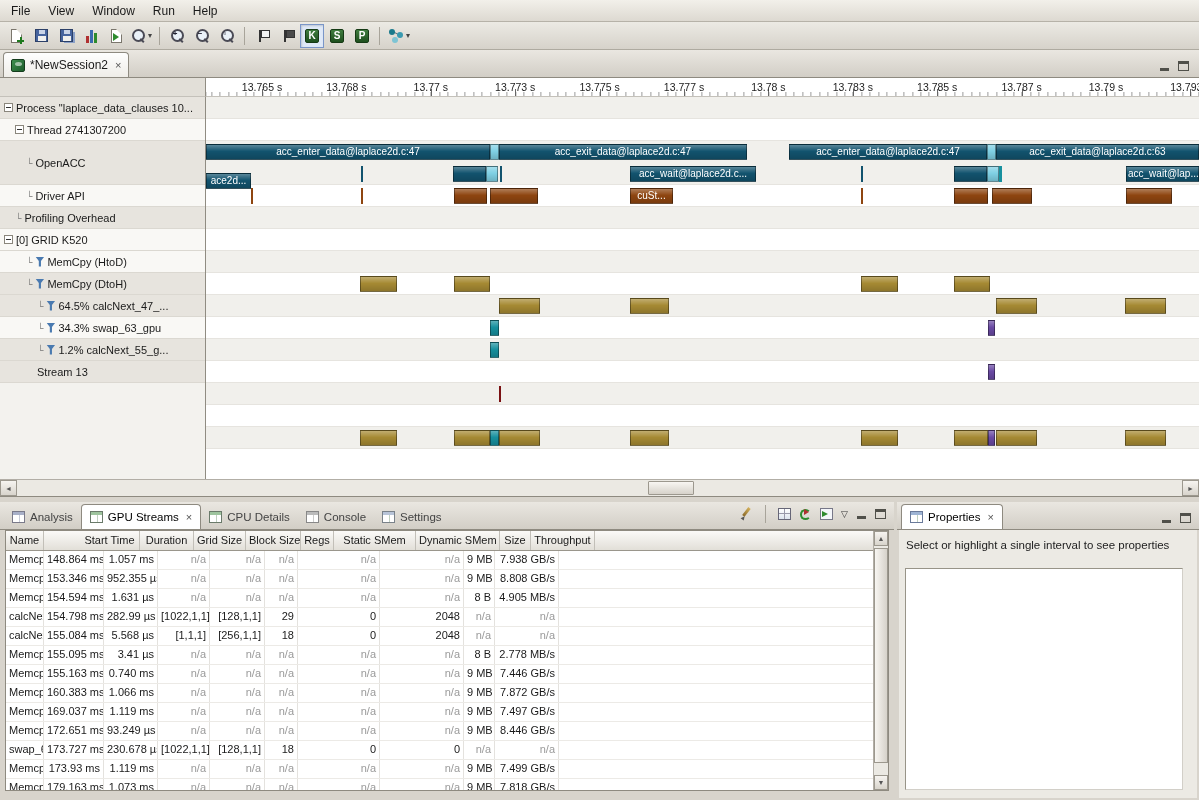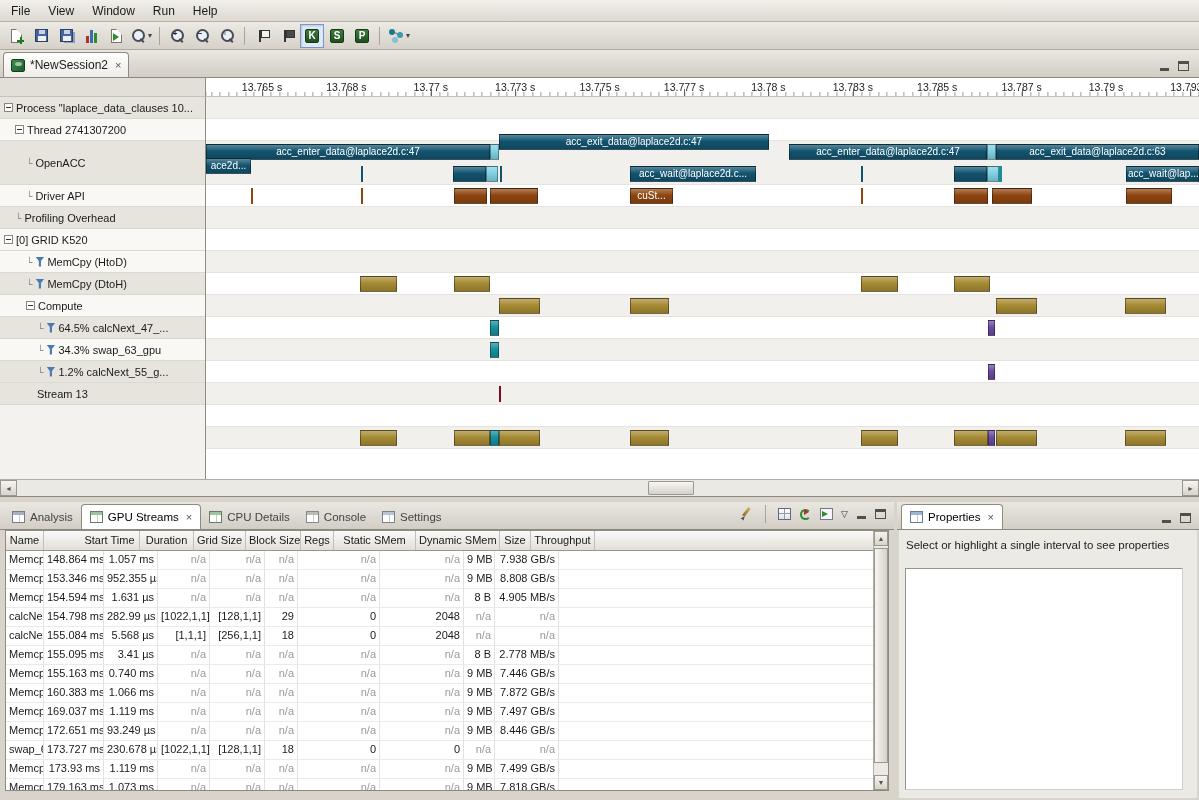--- a/index.html
+++ b/index.html
@@ -266,24 +266,20 @@
       <div class="tree-row" style="height: 22px; padding-left: 26px;">
         <span class="corner">└</span>
         <span class="funnel"></span>
         <span class="tree-label">MemCpy (HtoD)</span>
       </div>
       <div class="tree-row shade" style="height: 22px; padding-left: 26px;">
         <span class="corner">└</span>
         <span class="funnel"></span>
         <span class="tree-label">MemCpy (DtoH)</span>
       </div>
-      <div class="tree-row" style="height: 22px; padding-left: 26px;">
-        <span class="minusbox"></span>
-        <span class="tree-label">Compute</span>
-      </div>
       <div class="tree-row shade" style="height: 22px; padding-left: 37px;">
         <span class="corner">└</span>
         <span class="funnel"></span>
         <span class="tree-label">64.5% calcNext_47_...</span>
       </div>
       <div class="tree-row" style="height: 22px; padding-left: 37px;">
         <span class="corner">└</span>
         <span class="funnel"></span>
         <span class="tree-label">34.3% swap_63_gpu</span>
       </div>
@@ -307,25 +303,25 @@
       <div class="stripe" style="top: 176px; height: 22px;"></div>
       <div class="stripe shade" style="top: 198px; height: 22px;"></div>
       <div class="stripe" style="top: 220px; height: 22px;"></div>
       <div class="stripe shade" style="top: 242px; height: 22px;"></div>
       <div class="stripe" style="top: 264px; height: 22px;"></div>
       <div class="stripe shade" style="top: 286px; height: 22px;"></div>
       <div class="stripe" style="top: 308px; height: 22px;"></div>
       <div class="stripe shade" style="top: 330px; height: 22px;"></div>
       <div class="bar" style="left: 0px; width: 284px; top: 47px; background-color: rgb(18, 83, 110);">acc_enter_data@laplace2d.c:47</div>
       <div class="bar" style="left: 284px; width: 9px; top: 47px; background-color: rgb(127, 208, 228);"></div>
-      <div class="bar" style="left: 293px; width: 270px; top: 37px; background-color: rgb(18, 83, 110);">acc_exit_data@laplace2d.c:47</div>
+      <div class="bar" style="left: 293px; width: 248px; top: 47px; background-color: rgb(18, 83, 110);">acc_exit_data@laplace2d.c:47</div>
       <div class="bar" style="left: 583px; width: 198px; top: 47px; background-color: rgb(18, 83, 110);">acc_enter_data@laplace2d.c:47</div>
       <div class="bar" style="left: 781px; width: 9px; top: 47px; background-color: rgb(127, 208, 228);"></div>
       <div class="bar" style="left: 790px; width: 203px; top: 47px; background-color: rgb(18, 83, 110);">acc_exit_data@laplace2d.c:63</div>
-      <div class="bar" style="left: 0px; width: 45px; top: 61px; background-color: rgb(18, 83, 110);">ace2d...</div>
+      <div class="bar" style="left: 0px; width: 45px; top: 76px; background-color: rgb(18, 83, 110);">ace2d...</div>
       <div class="bar thin" style="left: 155px; width: 2px; top: 69px; background-color: rgb(18, 83, 110);"></div>
       <div class="bar" style="left: 247px; width: 33px; top: 69px; background-color: rgb(18, 83, 110);"></div>
       <div class="bar" style="left: 280px; width: 12px; top: 69px; background-color: rgb(127, 208, 228);"></div>
       <div class="bar thin" style="left: 294px; width: 2px; top: 69px; background-color: rgb(18, 83, 110);"></div>
       <div class="bar" style="left: 424px; width: 126px; top: 69px; background-color: rgb(18, 83, 110);">acc_wait@laplace2d.c...</div>
       <div class="bar thin" style="left: 655px; width: 2px; top: 69px; background-color: rgb(18, 83, 110);"></div>
       <div class="bar" style="left: 748px; width: 33px; top: 69px; background-color: rgb(18, 83, 110);"></div>
       <div class="bar" style="left: 781px; width: 12px; top: 69px; background-color: rgb(127, 208, 228);"></div>
       <div class="bar thin" style="left: 793px; width: 3px; top: 69px; background-color: rgb(23, 144, 158);"></div>
       <div class="bar" style="left: 920px; width: 73px; top: 69px; background-color: rgb(18, 83, 110);">acc_wait@lap...</div>

